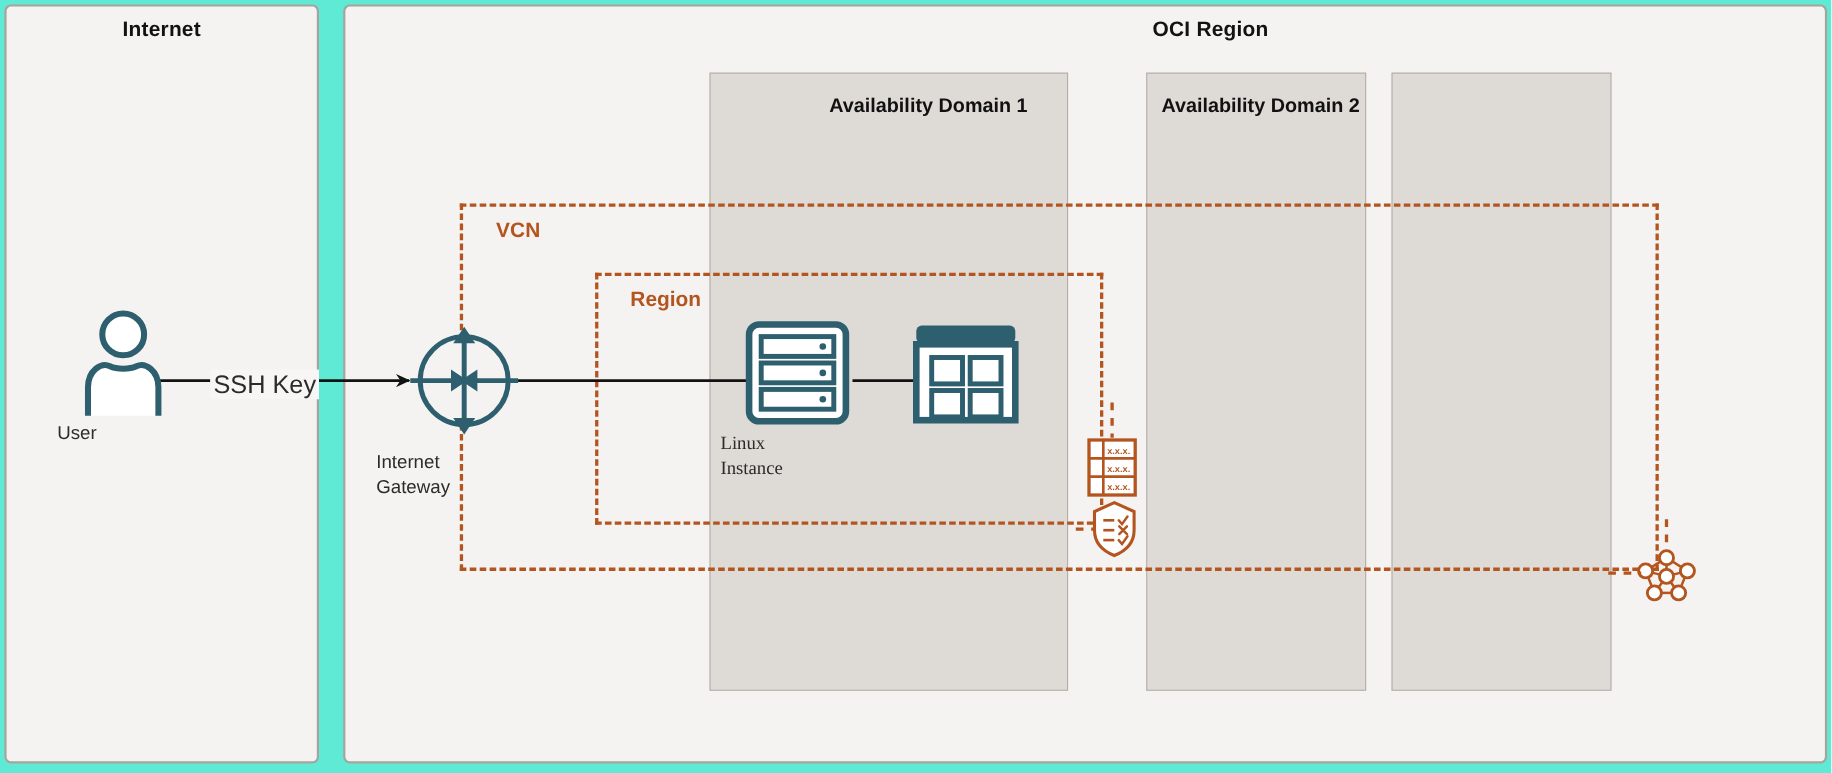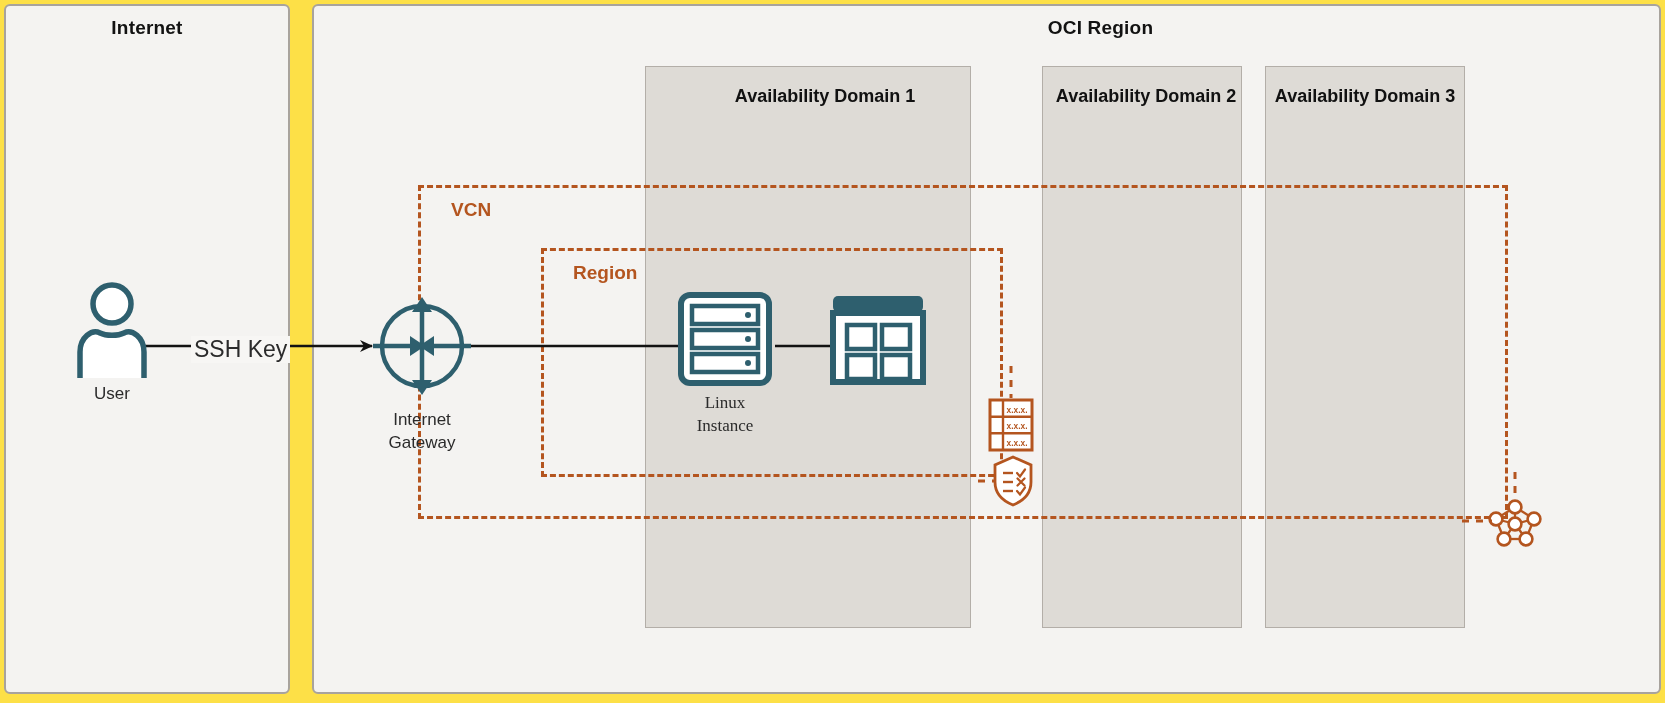--- a/index.html
+++ b/index.html
@@ -4,21 +4,21 @@
 <style>
   html,body{margin:0;padding:0;background:#ffffff;}
   body{
     font-family:"Liberation Sans", sans-serif;
     -webkit-font-smoothing:antialiased;
   }
   #canvas{
     position:relative;
     width:1665px;
     height:703px;
-    background:#fde047;
+    background:#5eead4;
     overflow:hidden;
   }
 
   
   .outer-box{
     position:absolute;
     background:#f4f3f1;
     border:2px solid #a8a39d;
     border-radius:6px;
     box-sizing:border-box;
@@ -63,21 +63,21 @@
     font-weight:bold;
     font-size:19px;
     color:#b4551f;
     white-space:nowrap;
     margin-left:17px;
   }
 
   
   .node-label{
     position:absolute;
-    text-align:center;
+    text-align:left;
     font-size:17px;
     line-height:23px;
     color:#2b2b2b;
     white-space:pre-line;
   }
 
   
   .edge-label{
     position:absolute;
     font-size:23px;
@@ -102,29 +102,27 @@
 
 <div id="canvas">
 
   <div class="outer-box" style="left:4px;top:4px;width:286px;height:690px;"></div>
   <div class="outer-title" style="left:4px;width:286px;top:17px;">Internet</div>
 
   <div class="outer-box" style="left:312px;top:4px;width:1349px;height:690px;"></div>
   <div class="outer-title" style="left:312px;width:1577px;top:17px;">OCI Region</div>
 
   <div class="ad-box" style="left:645px;top:66px;width:326px;height:562px;"></div>
-  <div class="ad-title" style="left:645px;width:360px;top:82px;">Availability Domain 1</div>
+  <div class="ad-title" style="left:664px;width:360px;top:82px;">Availability Domain 1</div>
 
   <div class="ad-box" style="left:1042px;top:66px;width:200px;height:562px;"></div>
   <div class="ad-title" style="left:1042px;width:208px;top:82px;">Availability
 Domain 2</div>
 
   <div class="ad-box" style="left:1265px;top:66px;width:200px;height:562px;"></div>
-  <div class="ad-title" style="left:1265px;width:200px;top:82px;">Availability
-Domain 3</div>
 
   <div class="dashed-box" style="left:418px;top:185px;width:1090px;height:334px;border-color:#b4551f;"></div>
   <div class="dashed-label" style="left:434px;top:199px;">VCN</div>
 
   <div class="dashed-box" style="left:541px;top:248px;width:462px;height:229px;border-color:#b4551f;"></div>
   <div class="dashed-label" style="left:556px;top:262px;">Region</div>
 
   <svg class="layer" viewBox="0 0 1665 703">
     <defs>
       <marker id="arrowBlack" markerWidth="14" markerHeight="12" refX="12" refY="6" orient="auto" markerUnits="userSpaceOnUse">

